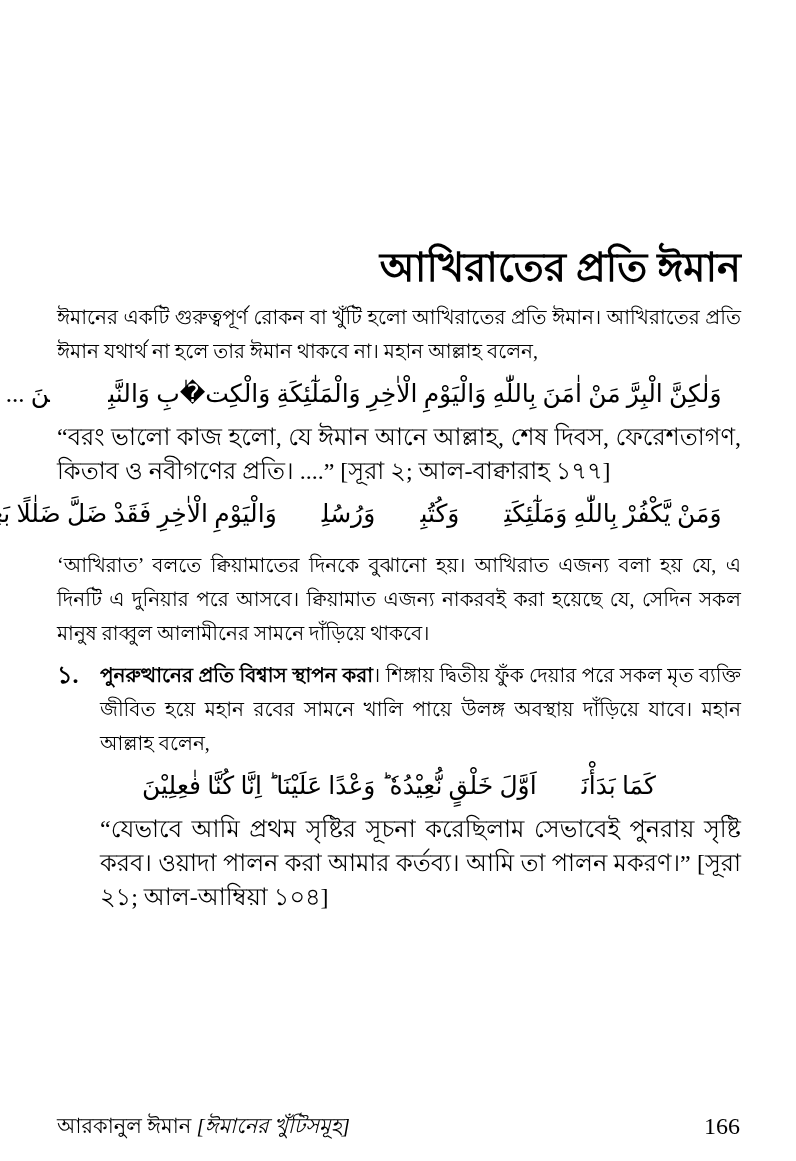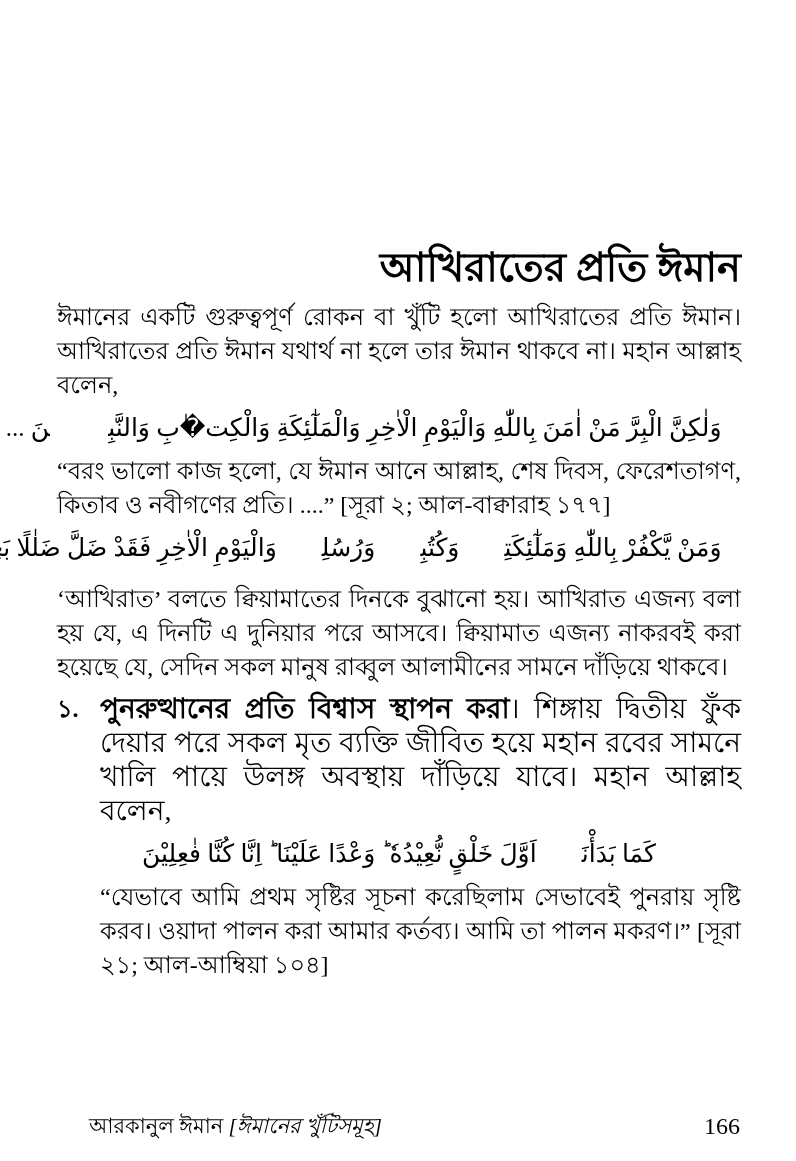--- a/index.html
+++ b/index.html
@@ -34,21 +34,21 @@
     margin: 2px 0 0 0;
   }
   .title-arabic {
     font-size: 30px;
     text-align: center;
     line-height: 54px;
     margin: 2px 0 0 0;
     direction: rtl;
   }
   .para {
-    font-size: 24px;
+    font-size: 20px;
     line-height: 34px;
     text-align: justify;
     margin: 8px 0 0 0;
   }
   .verse {
     font-size: 25px;
     line-height: 52px;
     text-align: center;
     direction: rtl;
     margin: 0;
@@ -71,36 +71,35 @@
   }
   .num {
     flex: none;
     width: 43px;
     font-weight: bold;
     font-size: 24px;
     line-height: 34px;
   }
   .item-text {
     flex: 1;
-    font-size: 28px;
+    font-size: 20px;
     line-height: 34px;
     text-align: justify;
     margin: 0;
   }
   .bold-lead { font-weight: bold; }
   .indented { margin-left: 43px; }
   .footer {
     position: absolute;
     left: 57px;
     right: 56px;
     top: 1112px;
     display: flex;
     justify-content: space-between;
     align-items: flex-end;
-    margin-left: 32px;
   }
   .footer-left {
     font-size: 21px;
     line-height: 28px;
   }
   .footer-left .sub { font-style: italic; }
   .page-num {
     font-size: 24px;
     line-height: 28px;
   }

